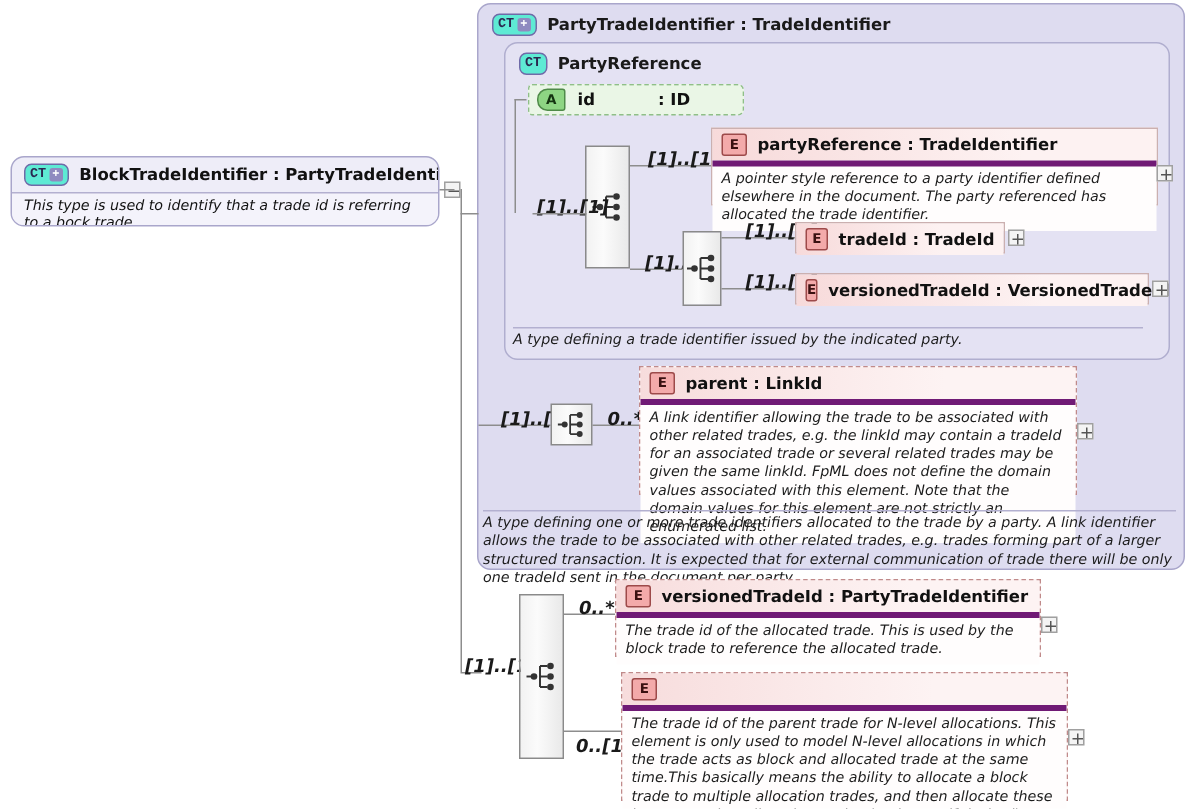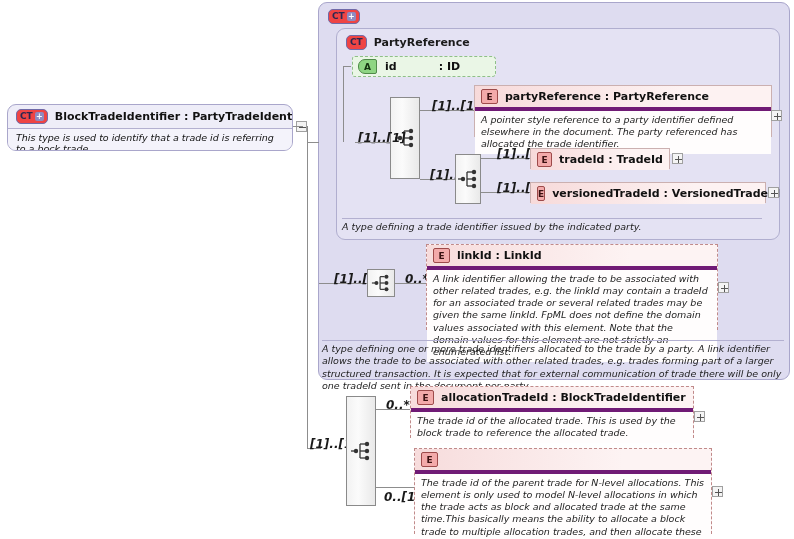--- a/index.html
+++ b/index.html
@@ -31,27 +31,28 @@
   }
   .ct-head{
     display:flex;align-items:center;gap:7px;
     padding:5px 8px 0 8px;
     font-size:11px;font-weight:bold;color:#1a1a1a;
     white-space:nowrap;
   }
   .badge-ct{
     display:inline-flex;align-items:center;justify-content:center;
     border:1px solid #6f6aa8;
-    background:#ef4444;
+    background:#5eead4;
     border-radius:5px;
     font-size:9px;font-weight:bold;
     color:#2b2750;
     padding:0 3px;
     height:13px;line-height:13px;
     letter-spacing:0;
+    font-family:Liberation Mono, monospace;
   }
   .badge-ct .plus{
     display:inline-block;width:9px;height:9px;margin-left:2px;
     background:#8f8ac0;border-radius:2px;color:#fff;
     font-size:8px;line-height:9px;text-align:center;font-weight:bold;
   }
 
   
   .ebox{
     position:absolute;box-sizing:border-box;
@@ -170,20 +171,21 @@
 <div class="canvas">
 
   <div class="node ct-panel" style="left:318px;top:2px;width:472px;height:378px;">
   </div>
 
   <div class="node ct-head" style="left:320px;top:5px;width:466px;height:18px;">
     <span class="badge-ct">
       <span>CT</span>
         <span class="plus">+</span>
     </span>
+    <span>PartyTradeIdentifier : TradeIdentifier</span>
   </div>
 
   <div class="node ct-panel-inner" style="left:336px;top:28px;width:444px;height:212px;">
   </div>
 
   <div class="node ct-head" style="left:338px;top:31px;width:438px;height:18px;">
     <span class="badge-ct">
       <span>CT</span>
     </span>
     <span>PartyReference</span>
@@ -232,21 +234,21 @@
     <span>id</span>
     <span style="margin-left:34px;">: ID</span>
   </div>
 
   <div class="ln lnh" style="left:420px;top:110px;width:54px;"></div>
   <div class="mult" style="left:432px;top:99px;">[1]..[1]</div>
 
   <div class="ebox solid" style="left:474px;top:85px;width:298px;height:52px;">
     <div class="ebox-head">
       <span class="badge-e">E</span>
-      <span>partyReference : PartyReference</span>
+      <span>partyReference : TradeIdentifier</span>
     </div>
     <div class="ebox-doc">A pointer style reference to a party identifier defined elsewhere in the document. The party referenced has allocated the trade identifier.</div>
   </div>
   <div class="pm plus" style="left:771px;top:110px;"></div>
 
   <div class="ln lnh" style="left:420px;top:179px;width:35px;"></div>
   <div class="mult" style="left:430px;top:168px;">[1]..*</div>
 
   <div class="seq" style="left:455px;top:154px;width:26px;height:50px;">
     <svg class="seq-glyph" width="22" height="22" viewBox="0 0 22 22">
@@ -300,21 +302,21 @@
       <circle cx="17" cy="18" r="2.2" fill="#333"></circle>
     </svg>
   </div>
 
   <div class="ln lnh" style="left:395px;top:283px;width:31px;"></div>
   <div class="mult" style="left:405px;top:272px;">0..*</div>
 
   <div class="ebox dashed" style="left:426px;top:244px;width:292px;height:86px;">
     <div class="ebox-head">
       <span class="badge-e">E</span>
-      <span>linkId     : LinkId</span>
+      <span>parent     : LinkId</span>
     </div>
     <div class="ebox-doc">A link identifier allowing the trade to be associated with other related trades, e.g. the linkId may contain a tradeId for an associated trade or several related trades may be given the same linkId. FpML does not define the domain values associated with this element. Note that the domain values for this element are not strictly an enumerated list.</div>
   </div>
   <div class="pm plus" style="left:718px;top:282px;"></div>
 
   <div class="panel-doc rule" style="left:322px;top:340px;width:462px;">A type defining one or more trade identifiers allocated to the trade by a party. A link identifier allows the trade to be associated with other related trades, e.g. trades forming part of a larger structured transaction. It is expected that for external communication of trade there will be only one tradeId sent in the document per party.</div>
 
   <div class="mult" style="left:310px;top:437px;">[1]..[1]</div>
 
   <div class="seq" style="left:346px;top:396px;width:30px;height:110px;">
@@ -330,21 +332,21 @@
       <circle cx="17" cy="18" r="2.2" fill="#333"></circle>
     </svg>
   </div>
 
   <div class="ln lnh" style="left:376px;top:409px;width:40px;"></div>
   <div class="mult" style="left:386px;top:398px;">0..*</div>
 
   <div class="ebox dashed" style="left:410px;top:386px;width:284px;height:52px;">
     <div class="ebox-head">
       <span class="badge-e">E</span>
-      <span>allocationTradeId : BlockTradeIdentifier</span>
+      <span>versionedTradeId : PartyTradeIdentifier</span>
     </div>
     <div class="ebox-doc">The trade id of the allocated trade. This is used by the block trade to reference the allocated trade.</div>
   </div>
   <div class="pm plus" style="left:694px;top:411px;"></div>
 
   <div class="ln lnh" style="left:376px;top:487px;width:40px;"></div>
   <div class="mult" style="left:384px;top:490px;">0..[1]</div>
 
   <div class="ebox dashed" style="left:414px;top:448px;width:298px;height:86px;">
     <div class="ebox-head">

